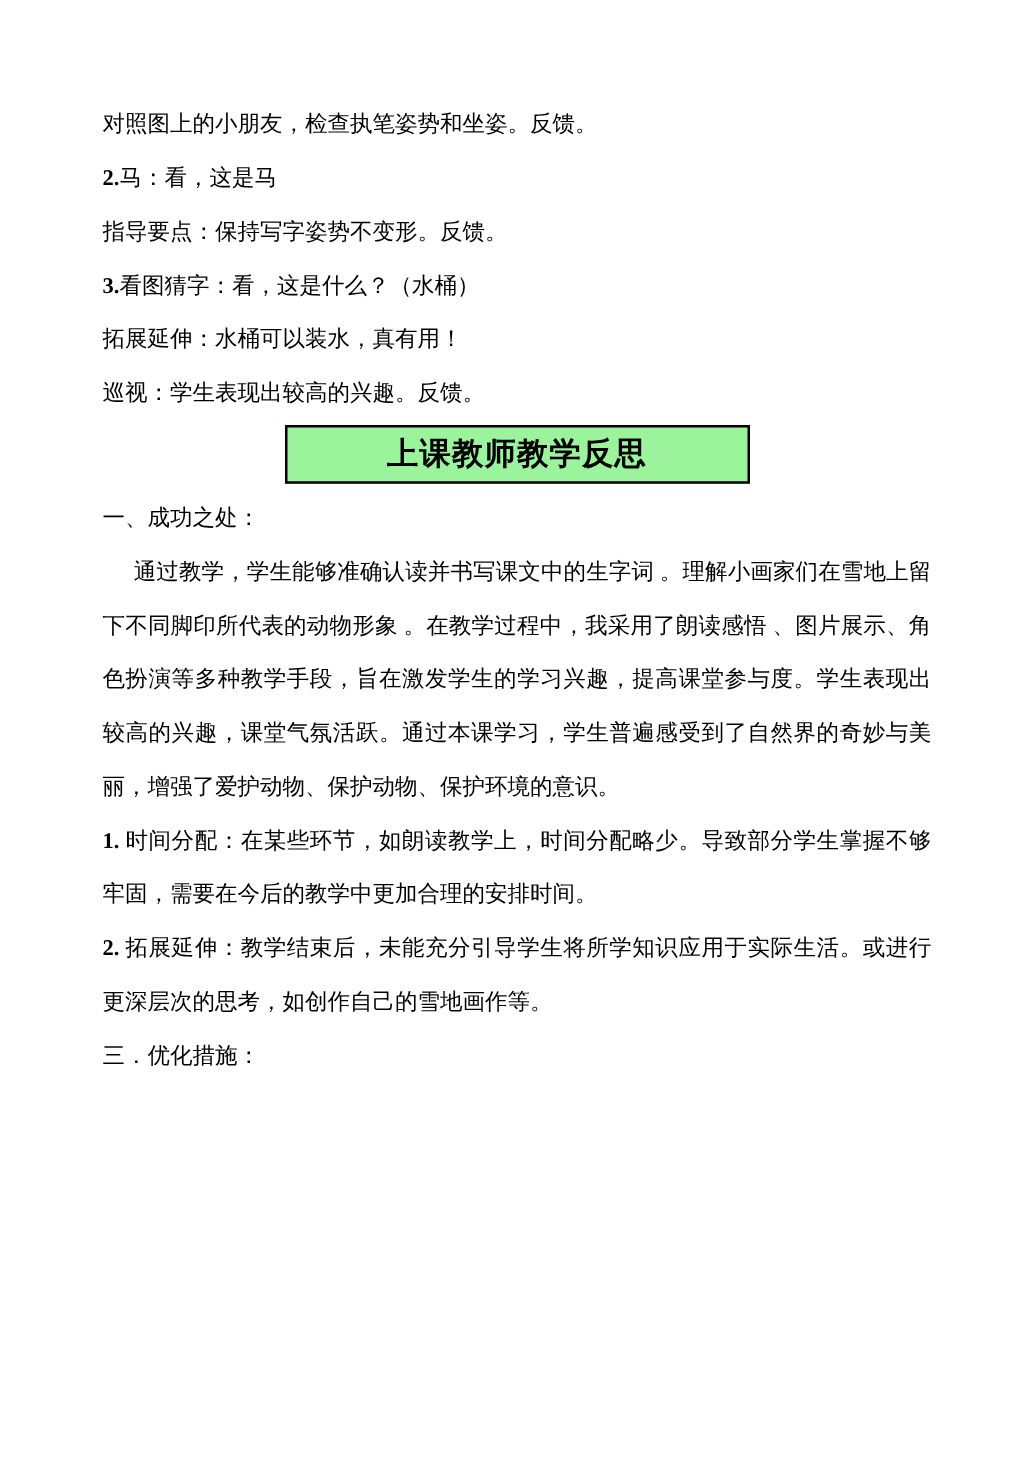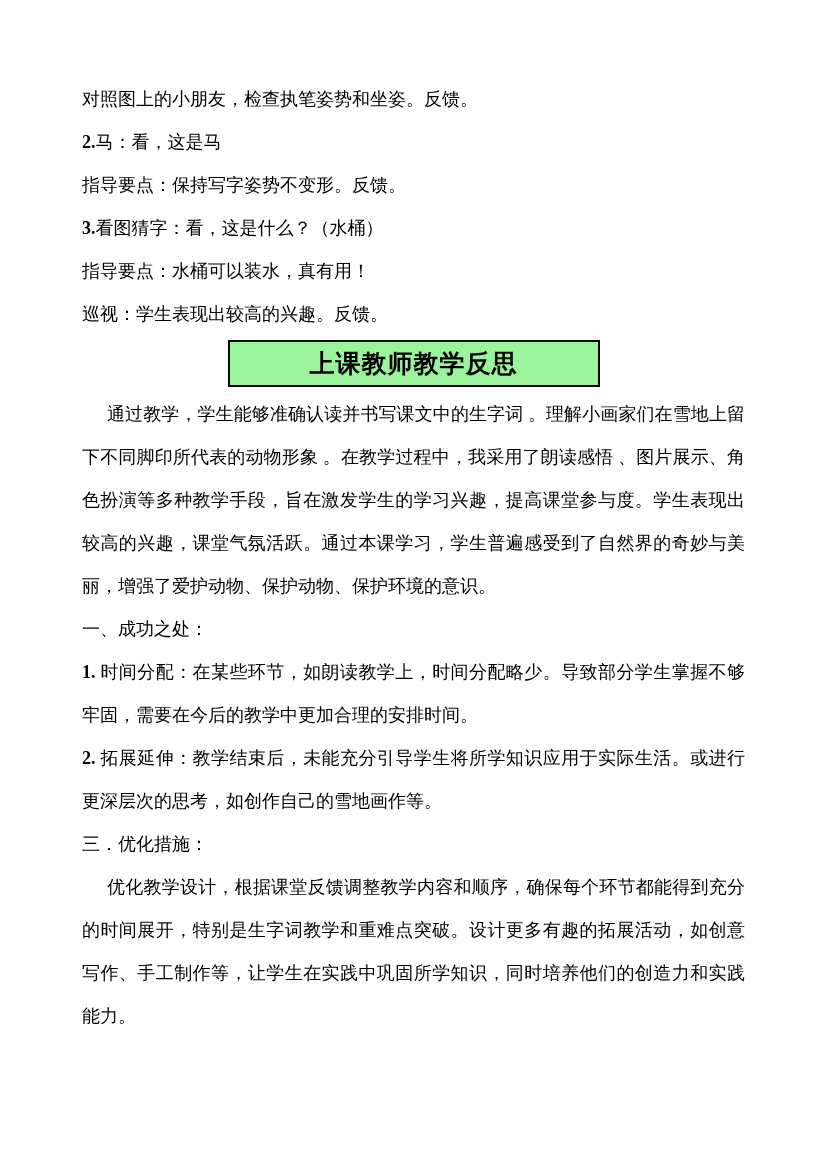--- a/index.html
+++ b/index.html
@@ -50,29 +50,28 @@
 </style>
 </head>
 <body>
 
 <div class="page">
 
   <p class="para"><span class="num"></span><span>对照图上的小朋友，检查执笔姿势和坐姿。反馈。</span></p>
   <p class="para"><span class="num">2.</span><span>马：看，这是马</span></p>
   <p class="para"><span class="num"></span><span>指导要点：保持写字姿势不变形。反馈。</span></p>
   <p class="para"><span class="num">3.</span><span>看图猜字：看，这是什么？（水桶）</span></p>
-  <p class="para"><span class="num"></span><span>指导要点：水桶可以装水，真有用！</span></p>
+  <p class="para"><span class="num"></span><span>拓展延伸：水桶可以装水，真有用！</span></p>
   <p class="para"><span class="num"></span><span>巡视：学生表现出较高的兴趣。反馈。</span></p>
 
   <div class="title-box" style="background: rgb(155, 244, 155); border-color: rgb(0, 0, 0);">
     <span>上课教师教学反思</span>
   </div>
 
+  <p class="para">一、成功之处：</p>
   <p class="para indent"><span class="num"></span><span>通过教学，学生能够准确认读并书写课文中的生字词 。理解小画家们在雪地上留下不同脚印所代表的动物形象 。在教学过程中，我采用了朗读感悟 、图片展示、角色扮演等多种教学手段，旨在激发学生的学习兴趣，提高课堂参与度。学生表现出较高的兴趣，课堂气氛活跃。通过本课学习，学生普遍感受到了自然界的奇妙与美丽，增强了爱护动物、保护动物、保护环境的意识。</span></p>
-  <p class="para">一、成功之处：</p>
 
   <p class="para"><span class="num">1.</span><span> 时间分配：在某些环节，如朗读教学上，时间分配略少。导致部分学生掌握不够牢固，需要在今后的教学中更加合理的安排时间。</span></p>
   <p class="para"><span class="num">2.</span><span> 拓展延伸：教学结束后，未能充分引导学生将所学知识应用于实际生活。或进行更深层次的思考，如创作自己的雪地画作等。</span></p>
 
   <p class="para">三．优化措施：</p>
-  <p class="para indent"><span class="num"></span><span>优化教学设计，根据课堂反馈调整教学内容和顺序，确保每个环节都能得到充分的时间展开，特别是生字词教学和重难点突破。设计更多有趣的拓展活动，如创意写作、手工制作等，让学生在实践中巩固所学知识，同时培养他们的创造力和实践能力。</span></p>
 
 </div>
 
 </body></html>

